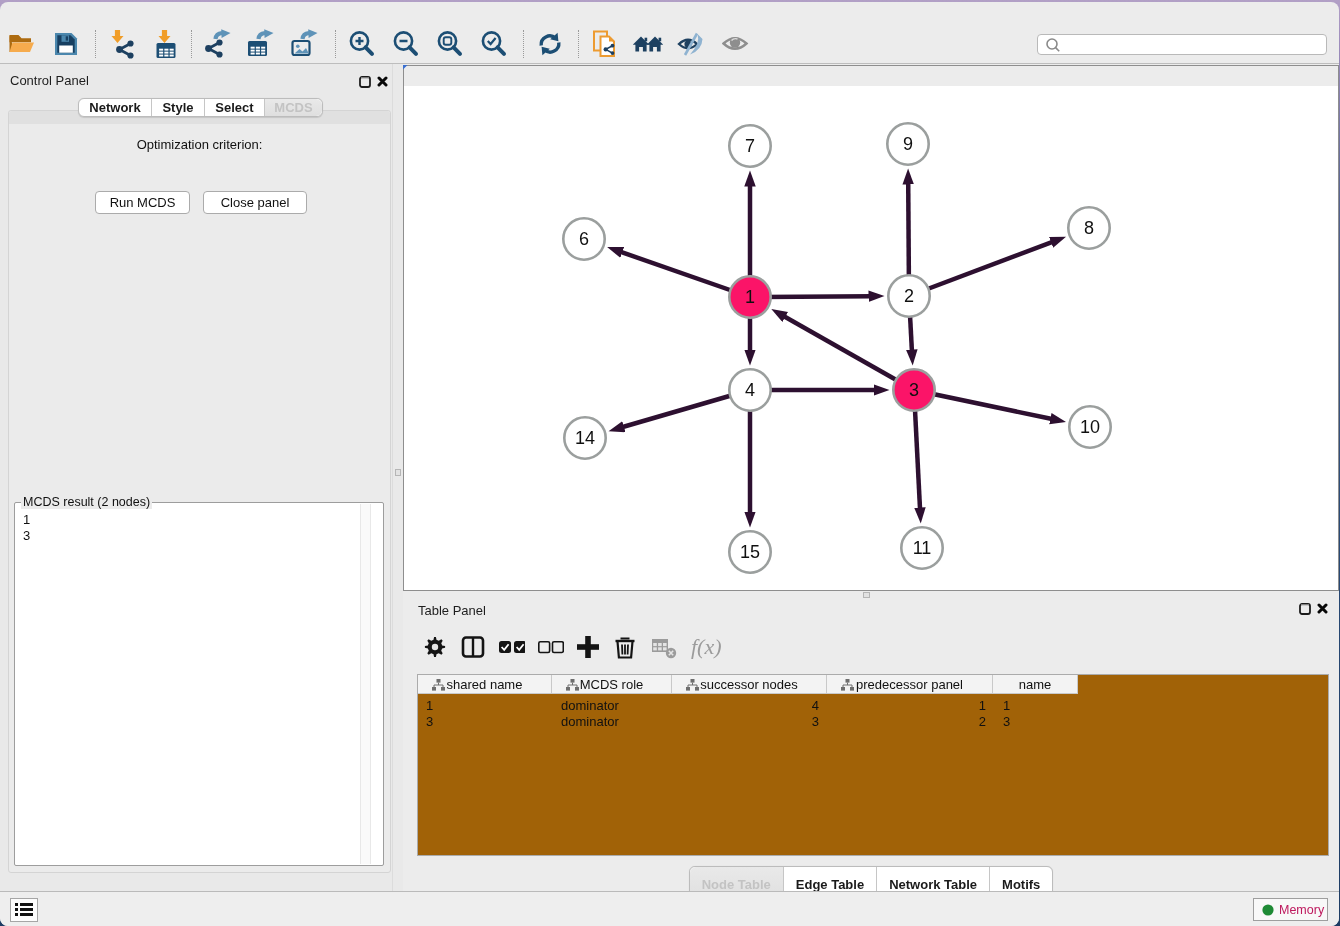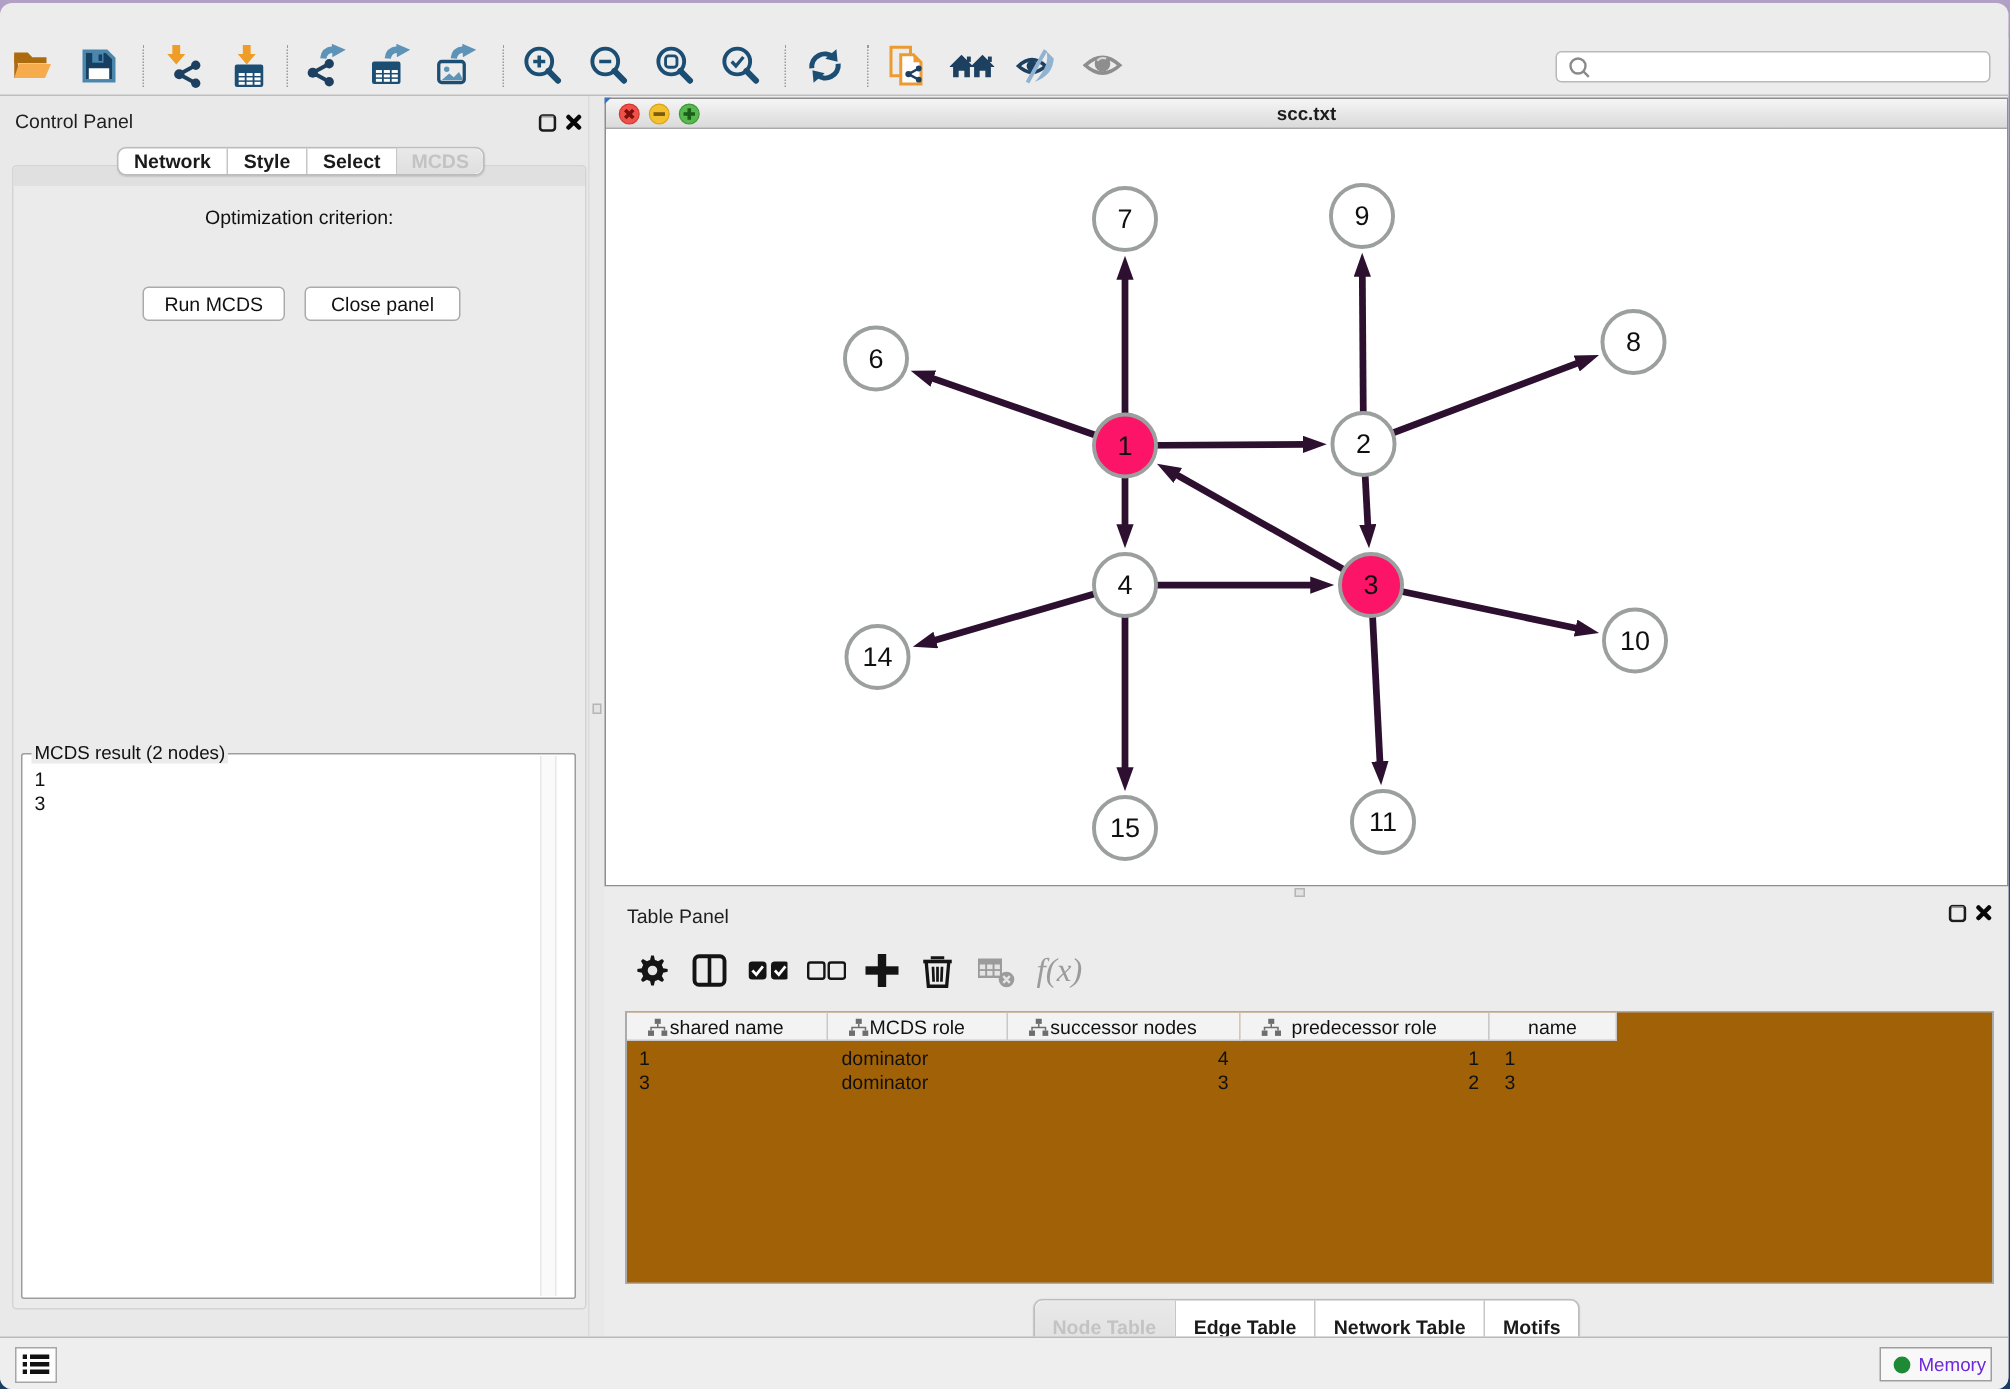--- a/index.html
+++ b/index.html
@@ -47,21 +47,21 @@
 #tp-header { position:absolute; top:0; left:0; height:19px; display:flex; font-size:13px; color:#111; }
 .th { background:#f3f3f3; border-right:1px solid #c9c9c9; border-bottom:1px solid #c9c9c9; display:flex; align-items:center; justify-content:center; gap:6px; }
 .tr { position:absolute; left:0; width:100%; height:16px; font-size:13px; color:#111; }
 .td { position:absolute; top:1px; }
 #tp-tabs { position:absolute; top:265px; left:0; right:0; display:flex; justify-content:center; }
 #tp-tabctl { display:flex; height:36px; border:1px solid #bcbcbc; border-radius:6px; background:#fff; box-shadow:0 0.5px 1px rgba(0,0,0,.12); }
 .tptab { height:100%; display:flex; align-items:center; justify-content:center; font-size:13px; font-weight:bold; color:#1a1a1a; border-right:1px solid #c6c6c6; padding:0 12px; }
 
 #statusbar { position:absolute; bottom:0; left:0; right:0; height:35px; background:#eeeeee; border-top:1px solid #bababa; }
 #sb-listbtn { position:absolute; top:6px; left:10px; width:28px; height:24px; background:#fdfdfd; border:1px solid #a6a6a6; }
-#sb-mem { position:absolute; top:6px; right:11px; width:75px; height:23px; background:#f8f8f8; border:1px solid #9e9e9e; font-size:12.5px; color:#6d28d9; }
+#sb-mem { position:absolute; top:6px; right:11px; width:75px; height:23px; background:#f8f8f8; border:1px solid #9e9e9e; font-size:12.5px; color:#be185d; }
 </style>
 </head>
 <body>
 <div id="win">
   <div id="toolbar">
       <div class="tbi" style="left:7px;"><svg width="30" height="30" viewBox="0 0 30 30">
           <path d="M2.5,6 h9 l3,3.2 h9.5 v4 H2.5 z" fill="#ad6b10"></path>
           <path d="M2.5,6 v17 h3 l-0.5-9 z" fill="#ad6b10"></path>
           <path d="M5.5,13.6 h21.5 l-4,9.4 H2.5 z" fill="#f6ab4d"></path>
         </svg></div>
@@ -229,31 +229,20 @@
         <div id="fs-scroll"></div>
       </div>
     </div>
     <div id="vdivider">
         <div class="grip" style="top:405px;left:2px;width:6px;height:7px;"></div>
       </div>
     <div id="netframe">
       <svg width="5" height="5" style="position:absolute;left:-1px;top:-1px;z-index:5;">
           <path d="M0,0 h4.5 L0,4.5 z" fill="#3a6fd0"></path>
         </svg>
-        <div id="nettitle">
-        <svg width="70" height="20" style="position:absolute;left:0;top:0;">
-        <circle cx="15.5" cy="10" r="6.6" fill="#ef5149" stroke="#d03c33" stroke-width="0.8"></circle>
-        <path d="M12.8,7.3 l5.4,5.4 M18.2,7.3 l-5.4,5.4" stroke="#7c100c" stroke-width="2.4"></path>
-        <circle cx="35.5" cy="10" r="6.6" fill="#f4c12e" stroke="#d8a51d" stroke-width="0.8"></circle>
-        <rect x="31.7" y="8.8" width="7.6" height="2.5" fill="#7a5a10"></rect>
-        <circle cx="55.5" cy="10" r="6.6" fill="#56b84e" stroke="#3f9a3a" stroke-width="0.8"></circle>
-        <path d="M55.5,6.2 v7.6 M51.7,10 h7.6" stroke="#1a5c18" stroke-width="2.4"></path>
-        </svg>
-        <div class="t">scc.txt</div>
-      </div>
       <div id="netcanvas">
           <svg width="935" height="504" style="position:absolute;top:0;left:0;">
             <defs>
               <marker id="ah" markerUnits="userSpaceOnUse" markerWidth="17" markerHeight="12" refX="3" refY="5.75" orient="auto">
                 <path d="M0,0 L16,5.75 L0,11.5 z" fill="#2d1030"></path>
               </marker>
             </defs>
             <line x1="346" y1="211" x2="346.0" y2="97.5" stroke="#2d1030" stroke-width="4.5" marker-end="url(#ah)"></line>
             <line x1="346" y1="211" x2="215.4" y2="165.4" stroke="#2d1030" stroke-width="4.5" marker-end="url(#ah)"></line>
             <line x1="346" y1="211" x2="467.5" y2="210.2" stroke="#2d1030" stroke-width="4.5" marker-end="url(#ah)"></line>
@@ -385,21 +374,21 @@
               </svg>
               <span>successor nodes</span>
             </div>
             <div class="th" style="width:166px;position:relative;">
               <svg width="13" height="12" viewBox="0 0 13 12" style="position:absolute;left:14px;top:4px;">
                 <rect x="4.5" y="0" width="4" height="3.6" fill="#6e6e6e"></rect>
                 <rect x="0" y="8" width="4" height="3.6" fill="#6e6e6e"></rect>
                 <rect x="9" y="8" width="4" height="3.6" fill="#6e6e6e"></rect>
                 <path d="M6.5,3.6 v2.4 M2,8 v-2 h9 v2" stroke="#6e6e6e" stroke-width="1" fill="none"></path>
               </svg>
-              <span>predecessor role</span>
+              <span>predecessor panel</span>
             </div>
             <div class="th" style="width:85px;position:relative;">
               <span>name</span>
             </div>
           </div>
         <div class="tr" style="top:21.5px;">
             <span class="td" style="left:8px;">1</span>
             <span class="td" style="left:143px;">dominator</span>
             <span class="td" style="left:254px;width:147px;text-align:right;">4</span>
             <span class="td" style="left:409px;width:159px;text-align:right;">1</span>

